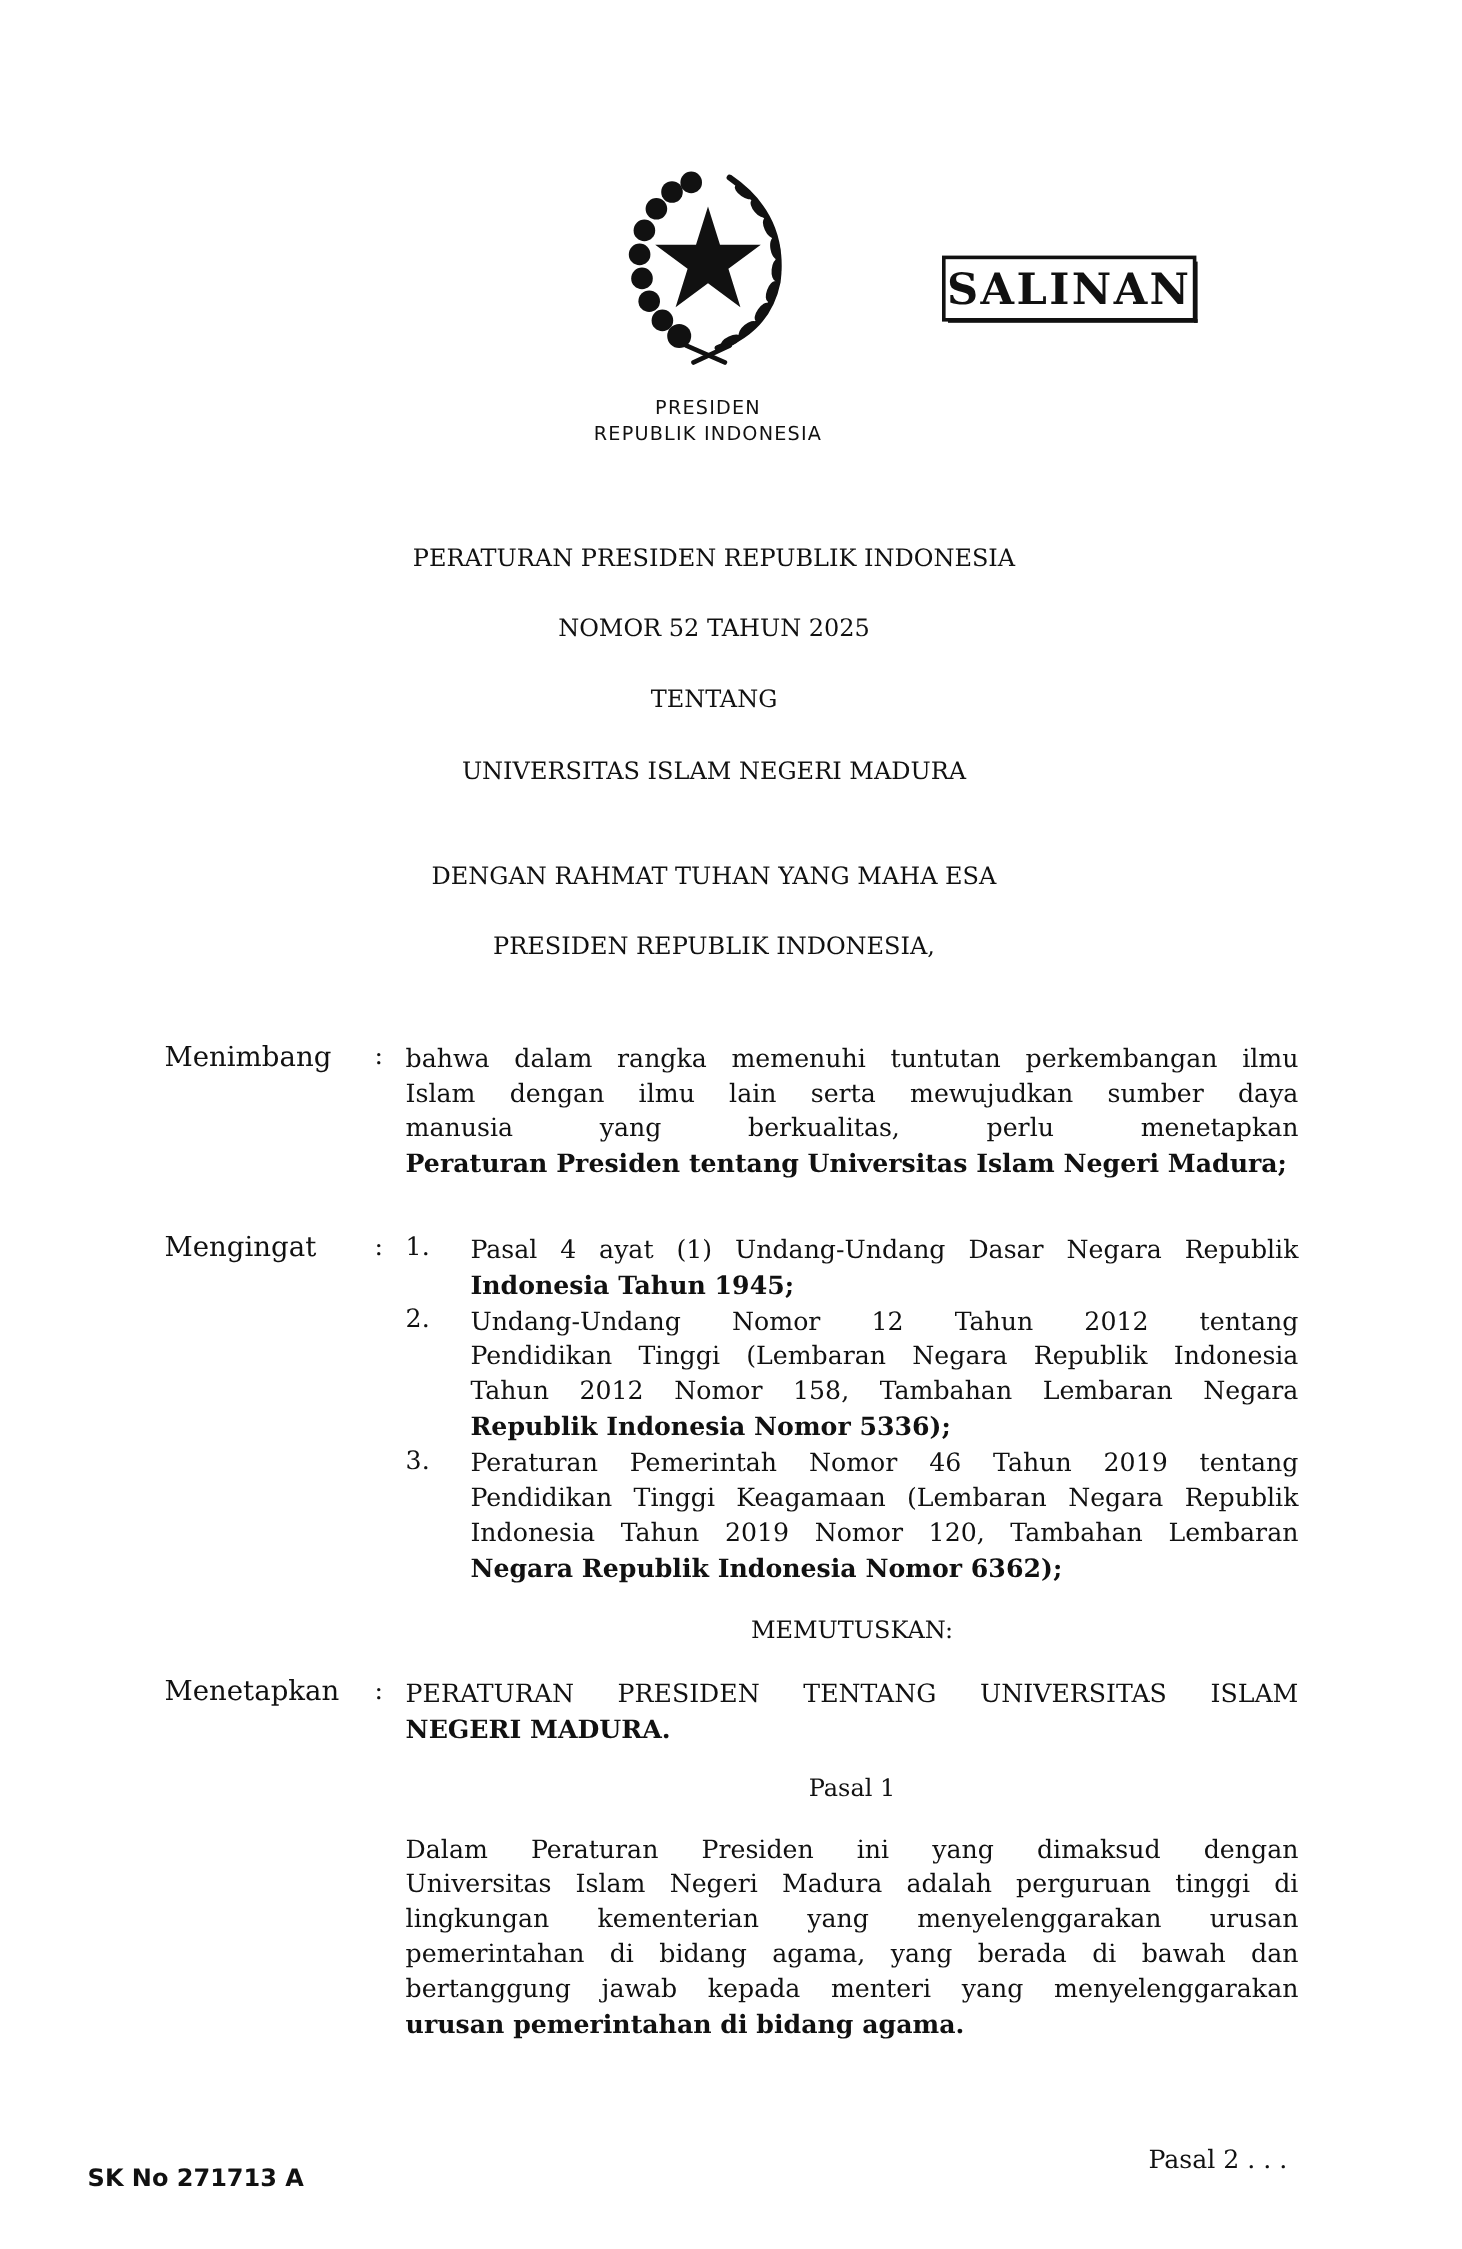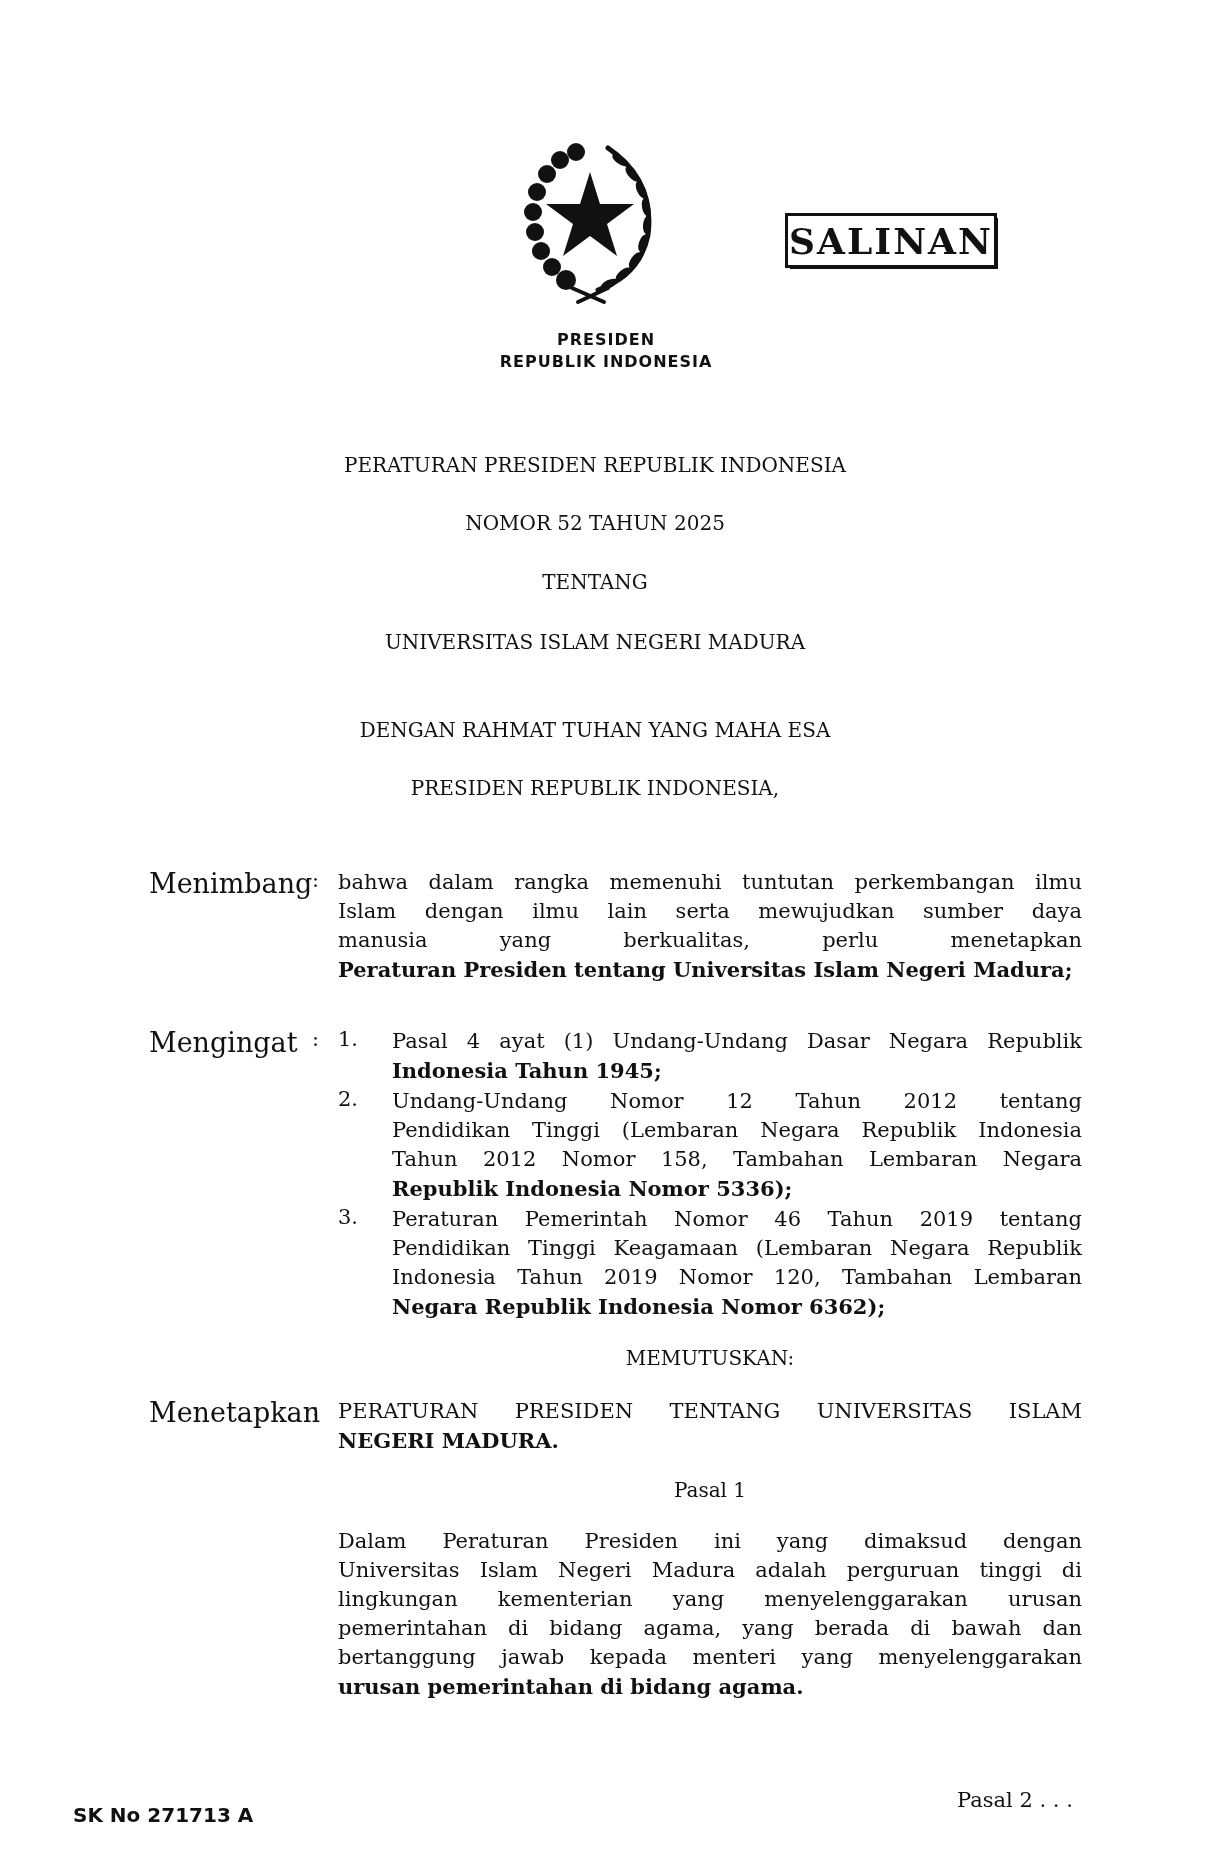--- a/index.html
+++ b/index.html
@@ -8,24 +8,24 @@
   .sans { font-family: "DejaVu Sans", "Liberation Sans", sans-serif; }
   .abs { position: absolute; }
 
   #emblem { left: 520px; top: 140px; width: 140px; height: 165px; }
   #salinan-box { left: 785px; top: 213px; width: 212px; height: 55px; border: 3px solid #111;
     box-sizing: border-box; display: flex; align-items: center; justify-content: center;
     font-weight: bold; font-size: 36px; letter-spacing: 2px; }
   #salinan-box::after { content: ""; position: absolute; left: 2px; top: 2px; right: -4px; bottom: -4px;
     border-right: 3px solid #111; border-bottom: 3px solid #111; pointer-events: none; }
 
-  .presiden-label { left: 0; width: 1180px; text-align: center; font-weight: bold; font-size: 16px; letter-spacing: 1px; padding-left: 16px; }
+  .presiden-label { left: 0; width: 1180px; text-align: center; font-weight: normal; font-size: 16px; letter-spacing: 1px; }
   .center-line { left: 0; width: 1190px; text-align: center; font-size: 20px; }
 
-  .label-col { left: 149px; font-size: 27px; }
+  .label-col { left: 137px; font-size: 23px; }
   .colon { left: 312px; font-size: 21px; }
   .num { left: 338px; font-size: 21px; }
   .para { font-size: 21px; line-height: 29px; text-align: justify; text-align-last: left; }
   .line { display: block; height: 29px; }
   .line.j { text-align: justify; text-align-last: justify; }
   .line.l { text-align: left; font-weight: bold; }
 </style>
 </head>
 <body>
 

